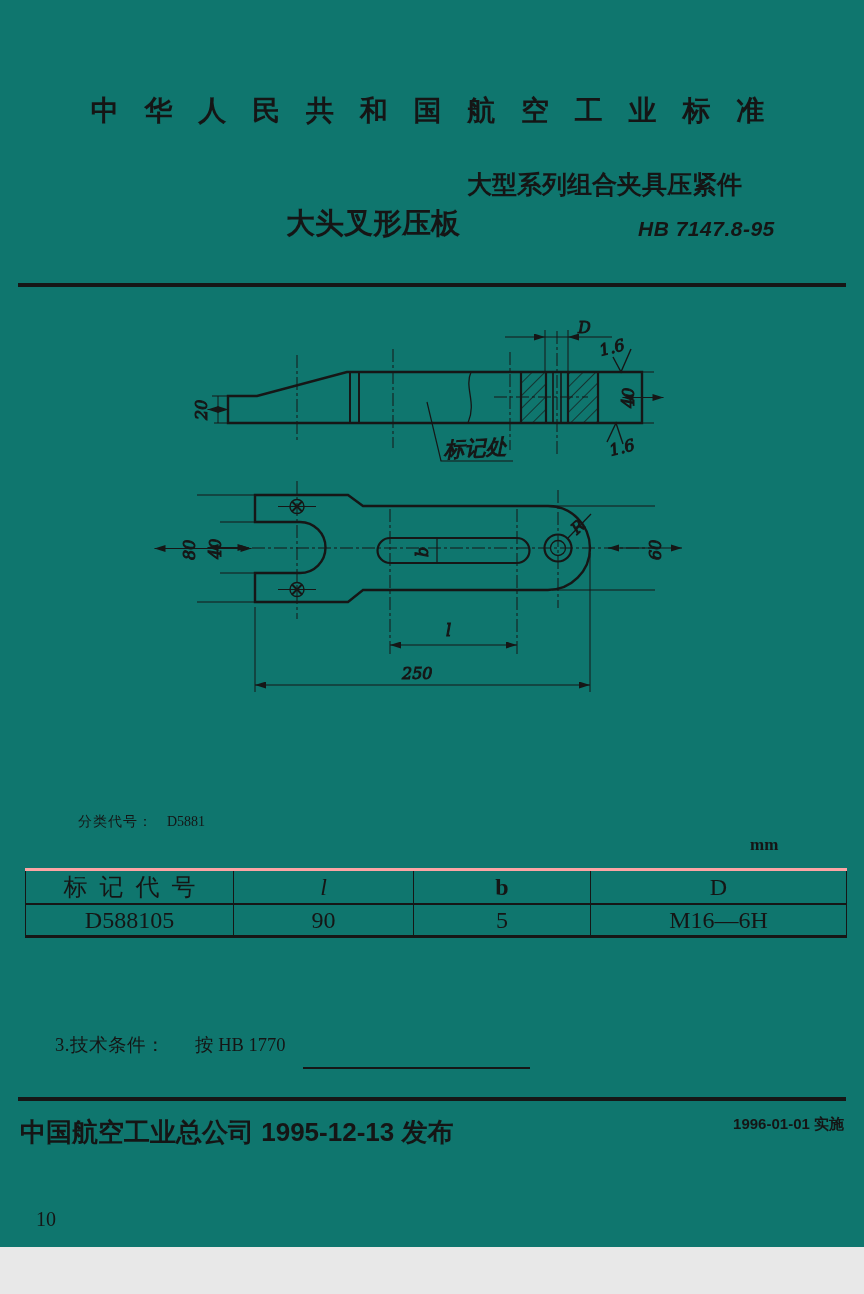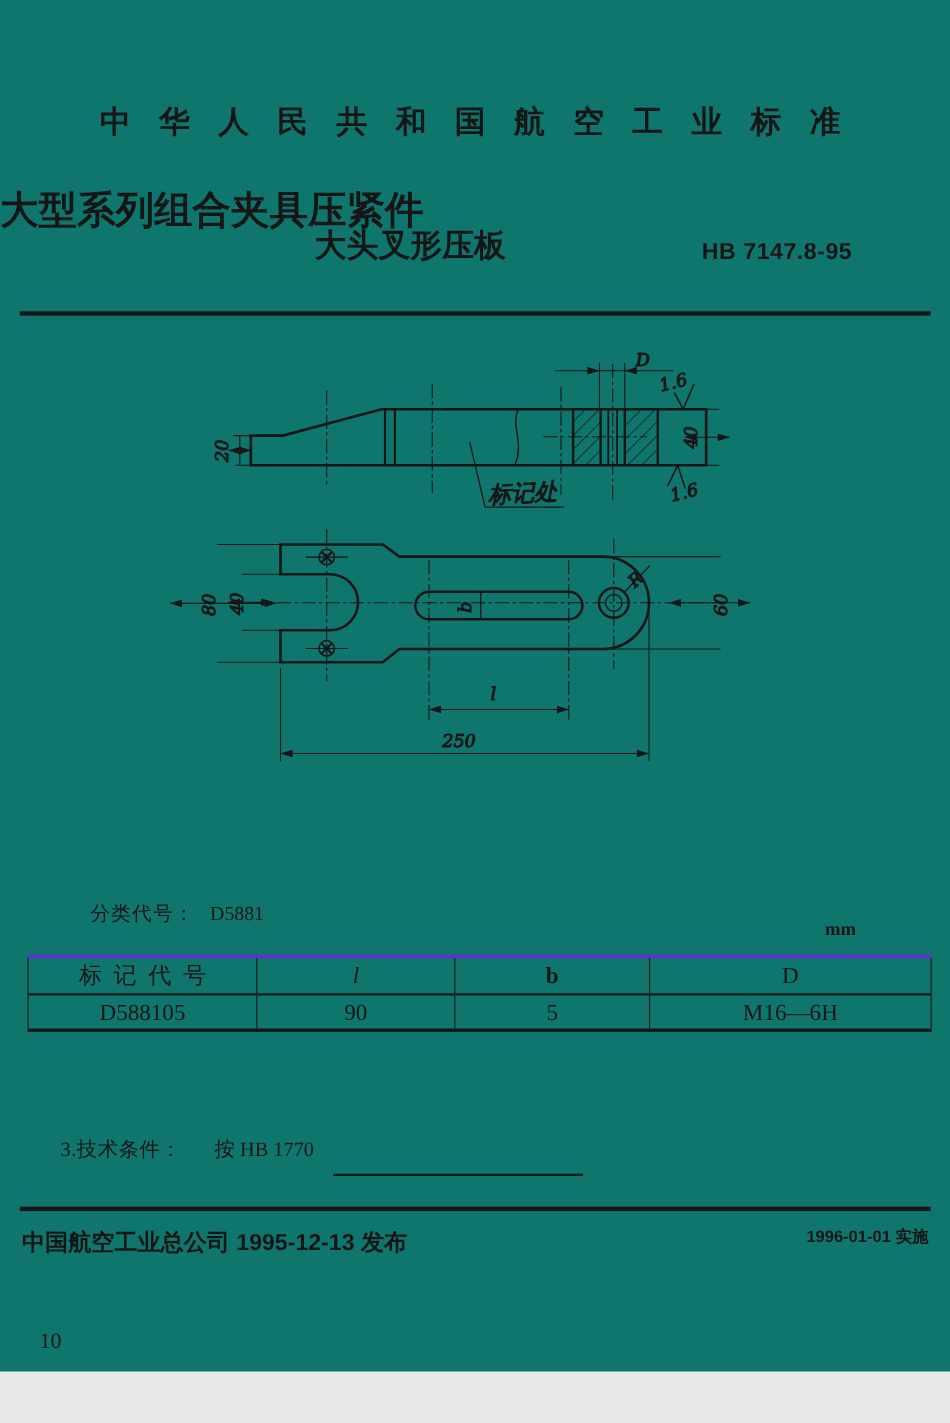--- a/index.html
+++ b/index.html
@@ -8,54 +8,54 @@
     background:#0f766e;color:#151515;overflow:hidden;
     font-family:"Liberation Serif",serif;
   }
   .abs{position:absolute;}
   
   .std-title{
     top:92px;left:0;width:864px;text-align:center;
     font-family:"Liberation Sans",sans-serif;font-weight:700;
     font-size:28px;letter-spacing:9px;white-space:pre;
   }
-  .sub1{top:168px;left:0;width:742px;text-align:left;
-    font-family:"Liberation Sans",sans-serif;font-weight:700;font-size:35px;}
+  .sub1{top:168px;left:0;width:742px;text-align:right;
+    font-family:"Liberation Sans",sans-serif;font-weight:700;font-size:25px;}
   .sub2{top:204px;left:0;width:746px;text-align:center;
     font-family:"Liberation Sans",sans-serif;font-weight:700;font-size:29px;}
   .hb-code{top:217px;left:638px;font-family:"Liberation Sans",sans-serif;
-    font-weight:700;font-size:21px;letter-spacing:0.5px;}
+    font-weight:700;font-size:21px;letter-spacing:0.5px;font-style:italic;}
   .rule{background:#161616;}
   
-  .info-line{font-size:18px;white-space:pre;}
+  .info-line{font-size:14px;white-space:pre;}
   .info-label{letter-spacing:1px;}
   .info-val{margin-left:14px;}
   .info-note{margin-left:26px;}
   .unit{top:835px;left:750px;font-size:17px;font-weight:700;}
   
   table.spec{
     top:868px;left:25px;position:absolute;border-collapse:collapse;
-    width:821px;table-layout:fixed;font-size:21px;
-    border-top:3px solid #6d28d9;border-bottom:3px solid #161616;
+    width:821px;table-layout:fixed;font-size:24px;
+    border-top:3px solid #fca5a5;border-bottom:3px solid #161616;
   }
   table.spec td{
     border-left:1.5px solid #161616;border-right:1.5px solid #161616;
     border-top:1.5px solid #161616;border-bottom:1.5px solid #161616;
     text-align:center;padding:0;height:30px;white-space:pre;
   }
   table.spec tr.hdr td{height:32px;border-bottom:2.2px solid #161616;}
   .it{font-style:italic;}
   .bold{font-weight:700;}
   
   .note-line{left:55px;font-size:18.5px;display:flex;}
   .note-label{white-space:pre;width:140px;letter-spacing:0.5px;}
   .note-value{white-space:pre;}
   
   .foot-left{top:1115px;left:20px;font-family:"Liberation Sans",sans-serif;
-    font-weight:700;font-size:21px;}
+    font-weight:700;font-size:26px;}
   .foot-right{top:1115px;left:444px;width:400px;text-align:right;
     font-family:"Liberation Sans",sans-serif;font-weight:700;font-size:15px;}
   .pageno{top:1208px;left:36px;font-size:20px;text-align:center;}
   svg text{font-family:"DejaVu Serif",serif;fill:#161616;}
   .dimtxt{font-style:italic;font-size:16px;}
 </style>
 </head>
 <body>
 
 <div class="sheet">

